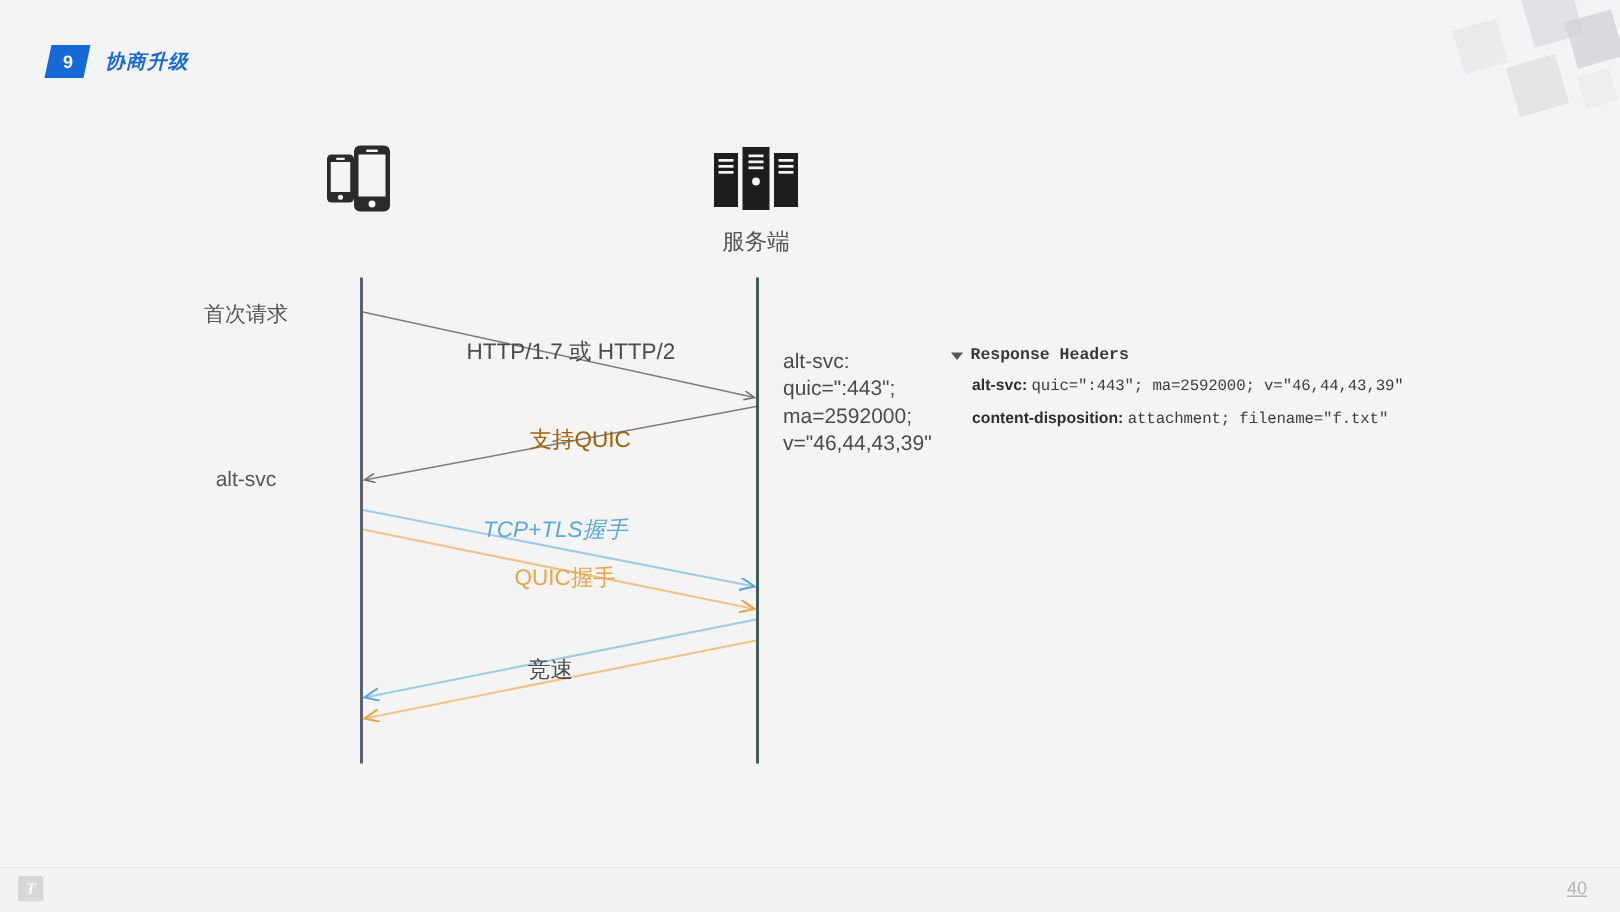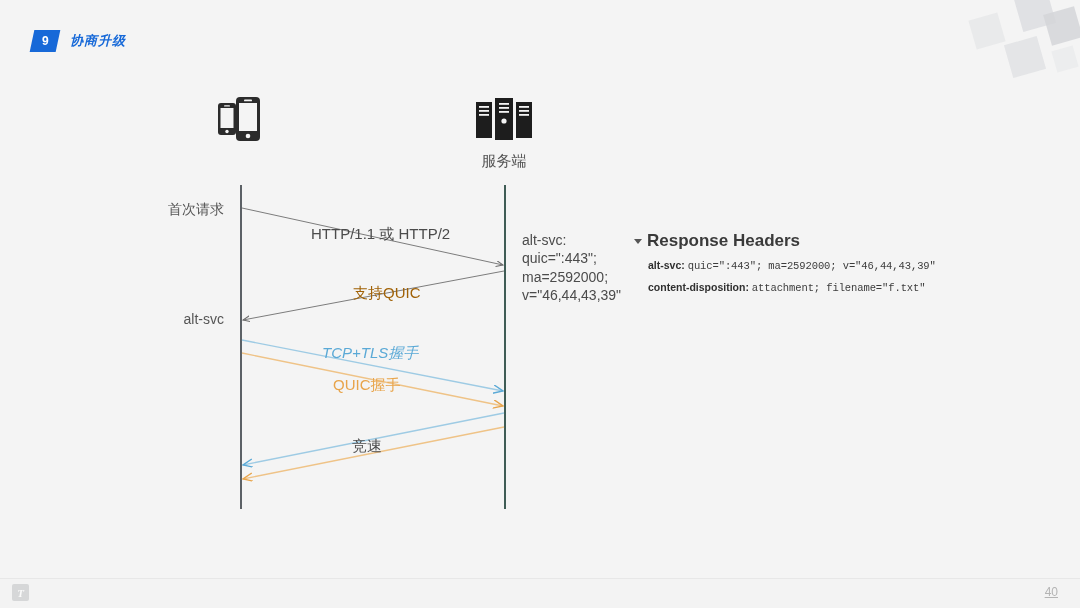--- a/index.html
+++ b/index.html
@@ -57,45 +57,45 @@
     width:140px;
   }
   #client-label { left:172px; top:152px; }
   #server-label { left:434px; top:152px; }
 
   .icon-box { position:absolute; }
   #client-icon { left:212px; top:95px; width:60px; height:48px; }
   #server-icon { left:474px; top:95px; width:62px; height:48px; }
 
   
-  .side-label { position:absolute; font-size:14px; color:#555; text-align:right; width:120px; }
+  .side-label { position:absolute; font-size:14px; color:#555; text-align:center; width:120px; }
   #lbl-first   { left:104px; top:201px; }
   #lbl-altsvc  { left:104px; top:311px; }
 
   
   .cap { position:absolute; font-size:15px; white-space:nowrap; }
   #cap-http  { left:311px; top:225px; color:#4b4b4b; }
   #cap-quic  { left:336px; top:284px; color:#a16207;margin-left:17px; }
   #cap-tcptls{ left:322px; top:344px; color:#5aa9d6;font-style:italic; }
-  #cap-qhs   { left:333px; top:376px; color:#e8a44a; }
+  #cap-qhs   { left:343px; top:376px; color:#e8a44a; }
   #cap-race  { left:352px; top:437px; color:#4b4b4b; }
 
   
   #altsvc-note {
     position:absolute; left:522px; top:231px;
     font-size:14px; line-height:1.32; color:#4b4b4b;
     white-space:pre;
   }
 
   
   #resp-panel { position:absolute; left:634px; top:231px; }
   .resp-title {
-    font-size:17px; font-weight:bold; color:#3a3a3a;
+    font-size:11px; font-weight:bold; color:#3a3a3a;
     display:flex; align-items:center; gap:5px;
-    font-family:Liberation Sans, sans-serif;
+    font-family:Liberation Mono, monospace;
   }
   .caret { width:0;height:0; border-left:4px solid transparent; border-right:4px solid transparent; border-top:5px solid #555; display:inline-block; }
   .resp-row { margin-top:8px; margin-left:14px; font-size:10.5px; line-height:1.2; white-space:nowrap; }
   .resp-key { font-weight:bold; color:#2f2f2f; font-family:"Liberation Sans",sans-serif; }
   .resp-val { color:#3c3c3c; font-family:"Liberation Mono","DejaVu Sans Mono",monospace; letter-spacing:-0.1px; }
 
   
   #footer-rule { position:absolute; left:0; top:578px; width:1080px; height:1px; background:#e7e7e7; }
   #footer-band { position:absolute; left:0; top:579px; width:1080px; height:29px; background:#f3f3f3; }
   #logo {
@@ -187,21 +187,21 @@
     <line x1="242" y1="353" x2="503" y2="406" stroke="#efc387" stroke-width="1.4" marker-end="url(#ah-orange)"></line>
 
     <line x1="504" y1="413" x2="243" y2="465" stroke="#9ecbe4" stroke-width="1.4" marker-end="url(#ah-blue)"></line>
 
     <line x1="504" y1="427" x2="243" y2="479" stroke="#efc387" stroke-width="1.4" marker-end="url(#ah-orange)"></line>
   </svg>
 
   <div class="side-label" id="lbl-first">首次请求</div>
   <div class="side-label" id="lbl-altsvc">alt-svc</div>
 
-  <div class="cap" id="cap-http">HTTP/1.1 或 HTTP/2</div>
+  <div class="cap" id="cap-http">HTTP/1.7 或 HTTP/2</div>
   <div class="cap" id="cap-quic">支持QUIC</div>
   <div class="cap" id="cap-tcptls">TCP+TLS握手</div>
   <div class="cap" id="cap-qhs">QUIC握手</div>
   <div class="cap" id="cap-race">竞速</div>
 
   <div id="altsvc-note">alt-svc:
 quic=":443";
 ma=2592000;
 v="46,44,43,39"</div>
 

